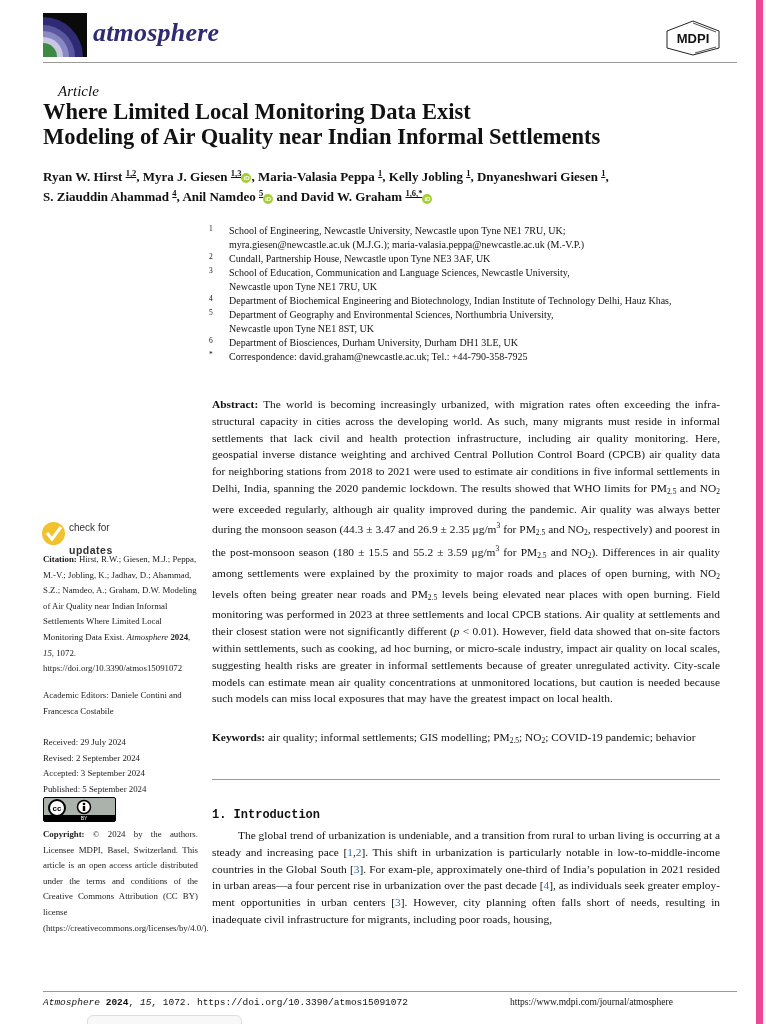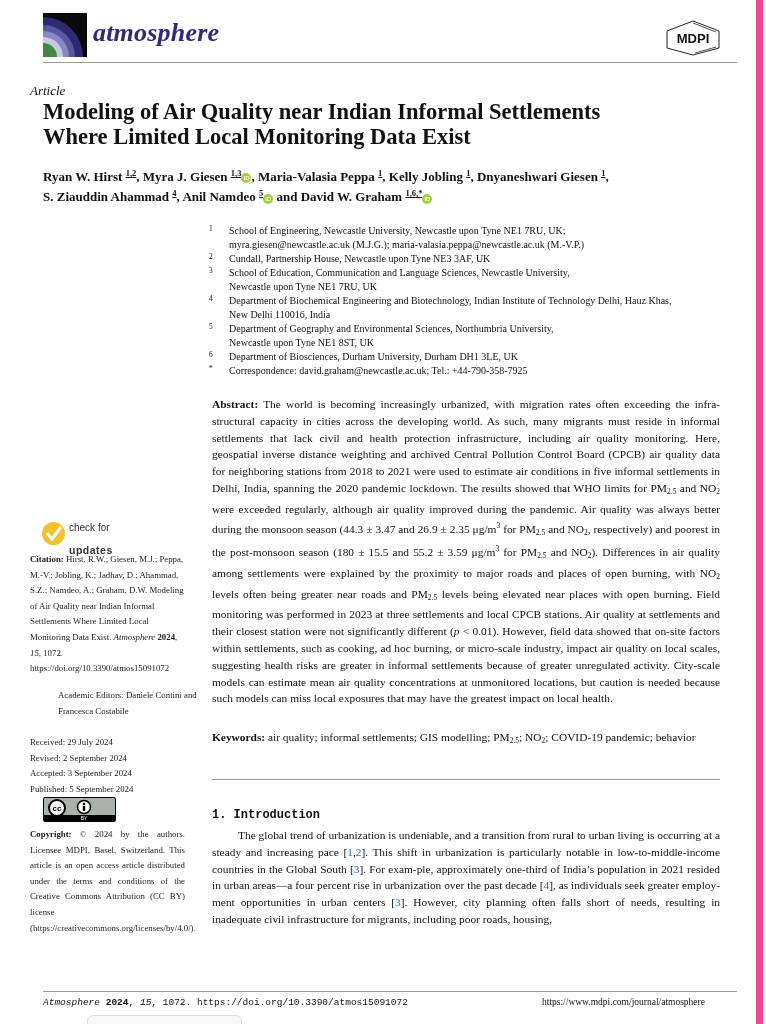--- a/index.html
+++ b/index.html
@@ -8,21 +8,21 @@
   .page { position: absolute; left: 0; top: 0; width: 756px; height: 1024px; background: #fff;
           border-right: 7px solid #ec4899; }
   .abs { position: absolute; }
 
   
   .logo-box { left: 43px; top: 13px; width: 44px; height: 44px; background: #0a0a0a; overflow: hidden; }
   .journal-name { left: 93px; top: 18px; font-size: 26px; font-style: italic; font-weight: bold; color: #2e2a74; letter-spacing: 0.2px; }
   .mdpi-logo { left: 663px; top: 19px; width: 60px; height: 38px; }
   .header-rule { left: 43px; top: 62px; width: 694px; height: 1px; background: #999; }
 
-  .article-type { left: 30px; top: 83px; font-size: 13px; font-style: italic; }
+  .article-type { left: 58px; top: 83px; font-size: 15px; font-style: italic; }
   .title { left: 43px; top: 99px; width: 700px; font-size: 22.5px; font-weight: bold; line-height: 25px; }
   .authors { left: 43px; top: 165px; width: 700px; font-size: 13px; font-weight: bold; line-height: 16px; }
   .authors sup { font-size: 8.5px; font-weight: bold; text-decoration: underline; }
   .orcid { display: inline-block; width: 10px; height: 10px; border-radius: 50%; background: #a6ce39; color: #fff;
            font-family: "Liberation Sans", sans-serif; font-size: 6px; line-height: 10px; text-align: center; vertical-align: 1px; font-weight: bold; }
 
   
   .affils { left: 209px; top: 224px; width: 530px; font-size: 10px; line-height: 14px; }
   .aff { position: relative; padding-left: 20px; }
   .aff .num { position: absolute; left: 0; top: -2px; font-size: 7.5px; }
@@ -37,31 +37,31 @@
   .intro .indent { display: inline-block; width: 26px; }
   .ref { color: #2a6db0; }
   sub { font-size: 7.5px; vertical-align: -2px; }
   sup { font-size: 7.5px; }
 
   
   .check-updates { left: 42px; top: 522px; width: 110px; height: 30px; }
   .cu-circle { position: absolute; left: 0; top: 0; width: 23px; height: 23px; border-radius: 50%; background: #f2c12e; }
   .cu-text1 { position: absolute; left: 27px; top: 0px; font-family: Liberation Sans, sans-serif; font-size: 10px; color: #333; }
   .cu-text2 { position: absolute; left: 27px; top: 11px; font-family: "Liberation Sans", sans-serif; font-size: 10.5px; font-weight: bold; color: #333; letter-spacing: 0.5px; margin-top: 11px; }
-  .side { left: 30px; width: 155px; font-size: 8.8px; line-height: 15.6px; color: #222; }
+  .side { left: 43px; width: 155px; font-size: 8.8px; line-height: 15.6px; color: #222; }
   .citation { top: 552px; }
-  .editors { top: 688px; margin-left: 28px; }
+  .editors { top: 688px; }
   .dates { top: 735px; }
   .cc-badge { left: 43px; top: 797px; width: 73px; height: 25px; background: #aab2ab; border: 1px solid #000; border-radius: 2px; box-sizing: border-box; }
   .copyright { top: 827px; text-align: justify; }
 
   
   .footer-rule { left: 43px; top: 991px; width: 694px; height: 1px; background: #999; }
   .footer-left { left: 43px; top: 997px; font-size: 9.5px; font-family: Liberation Mono, monospace; }
-  .footer-right { left: 510px; top: 997px; font-size: 9.5px; width: 227px; text-align: center; }
+  .footer-right { left: 510px; top: 997px; font-size: 9.5px; width: 227px; text-align: left; }
   .bottom-tab { left: 87px; top: 1015px; width: 153px; height: 12px; background: #f8f8f8; border: 1px solid #ddd; border-radius: 6px 6px 0 0; }
   b { font-weight: bold; }
   i { font-style: italic; }
 </style>
 </head>
 <body>
 
 <div class="page">
 
   <div class="abs logo-box">
@@ -79,22 +79,22 @@
       <polygon points="30,2 56,12 56,29 30,36 4,29 4,12" fill="none" stroke="#222" stroke-width="1"></polygon>
       <polyline points="30,4 53,13" fill="none" stroke="#222" stroke-width="0.8"></polyline>
       <polyline points="32,34 53,28" fill="none" stroke="#222" stroke-width="0.8"></polyline>
       <text x="30" y="24" text-anchor="middle" font-family="Liberation Sans, sans-serif" font-weight="bold" font-size="13" fill="#111">MDPI</text>
     </svg>
   </div>
   <div class="abs header-rule"></div>
 
   <div class="abs article-type">Article</div>
   <div class="abs title">
+    <div>Where Limited Local Monitoring Data Exist</div>
     <div>Modeling of Air Quality near Indian Informal Settlements</div>
-    <div>Where Limited Local Monitoring Data Exist</div>
   </div>
 
   <div class="abs authors">
     <div>
       <span>Ryan W. Hirst</span>
       <sup>1,2</sup>,
       <span>Myra J. Giesen</span>
       <sup>1,3</sup><span class="orcid">iD</span>,
       <span>Maria-Valasia Peppa</span>
       <sup>1</sup>,
@@ -125,21 +125,20 @@
       <div>Cundall, Partnership House, Newcastle upon Tyne NE3 3AF, UK</div>
     </div>
     <div class="aff">
       <span class="num">3</span>
       <div>School of Education, Communication and Language Sciences, Newcastle University,</div>
       <div>Newcastle upon Tyne NE1 7RU, UK</div>
     </div>
     <div class="aff">
       <span class="num">4</span>
       <div>Department of Biochemical Engineering and Biotechnology, Indian Institute of Technology Delhi, Hauz Khas,</div>
-      <div>New Delhi 110016, India</div>
     </div>
     <div class="aff">
       <span class="num">5</span>
       <div>Department of Geography and Environmental Sciences, Northumbria University,</div>
       <div>Newcastle upon Tyne NE1 8ST, UK</div>
     </div>
     <div class="aff">
       <span class="num">6</span>
       <div>Department of Biosciences, Durham University, Durham DH1 3LE, UK</div>
     </div>

